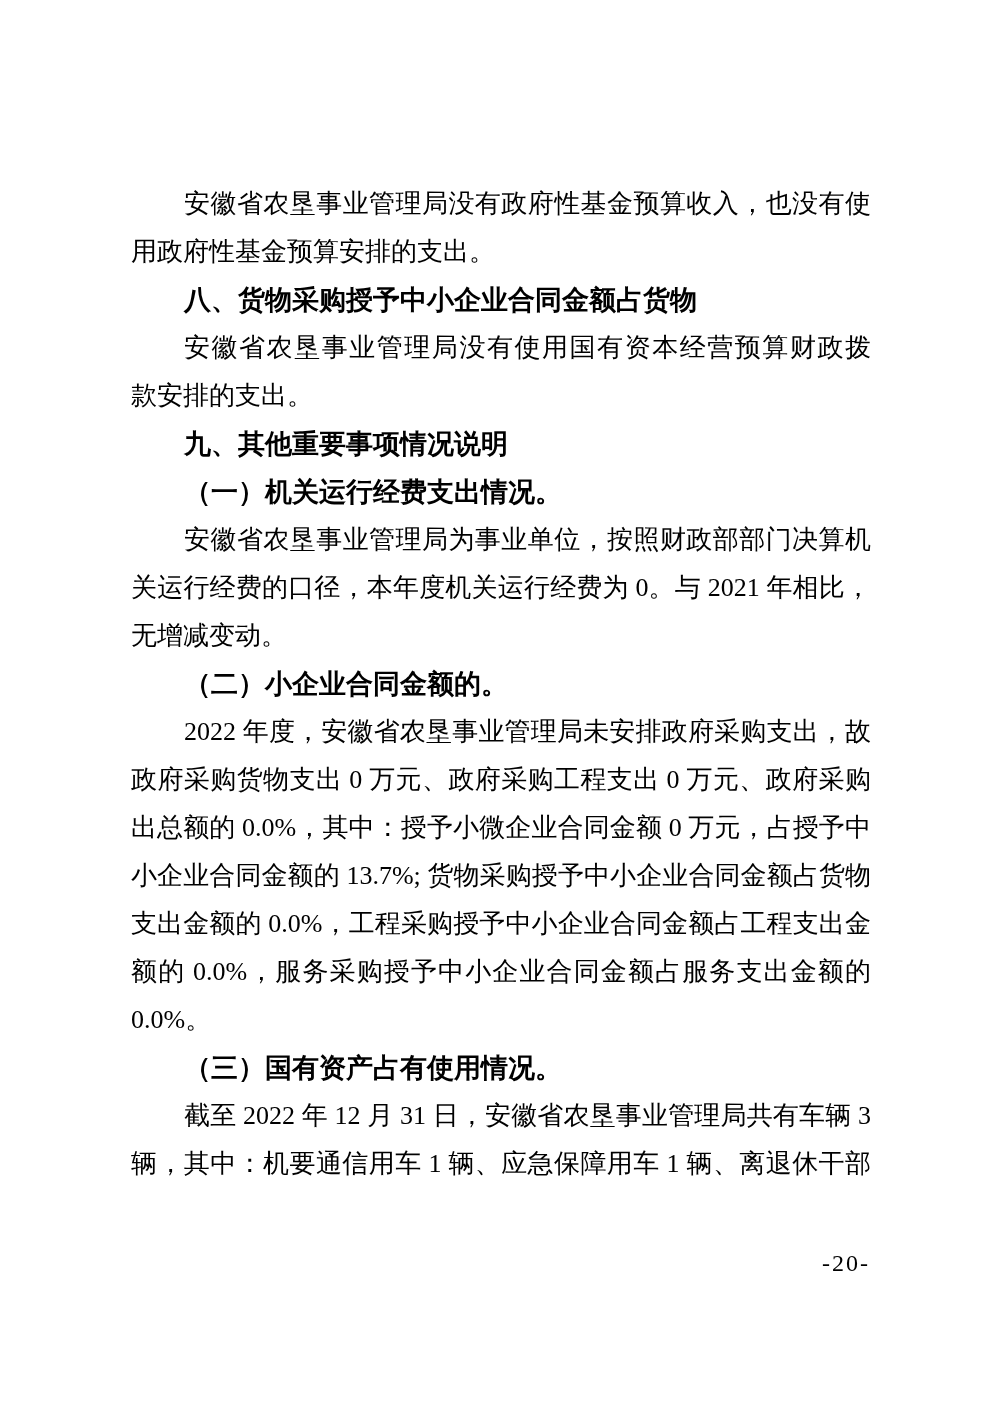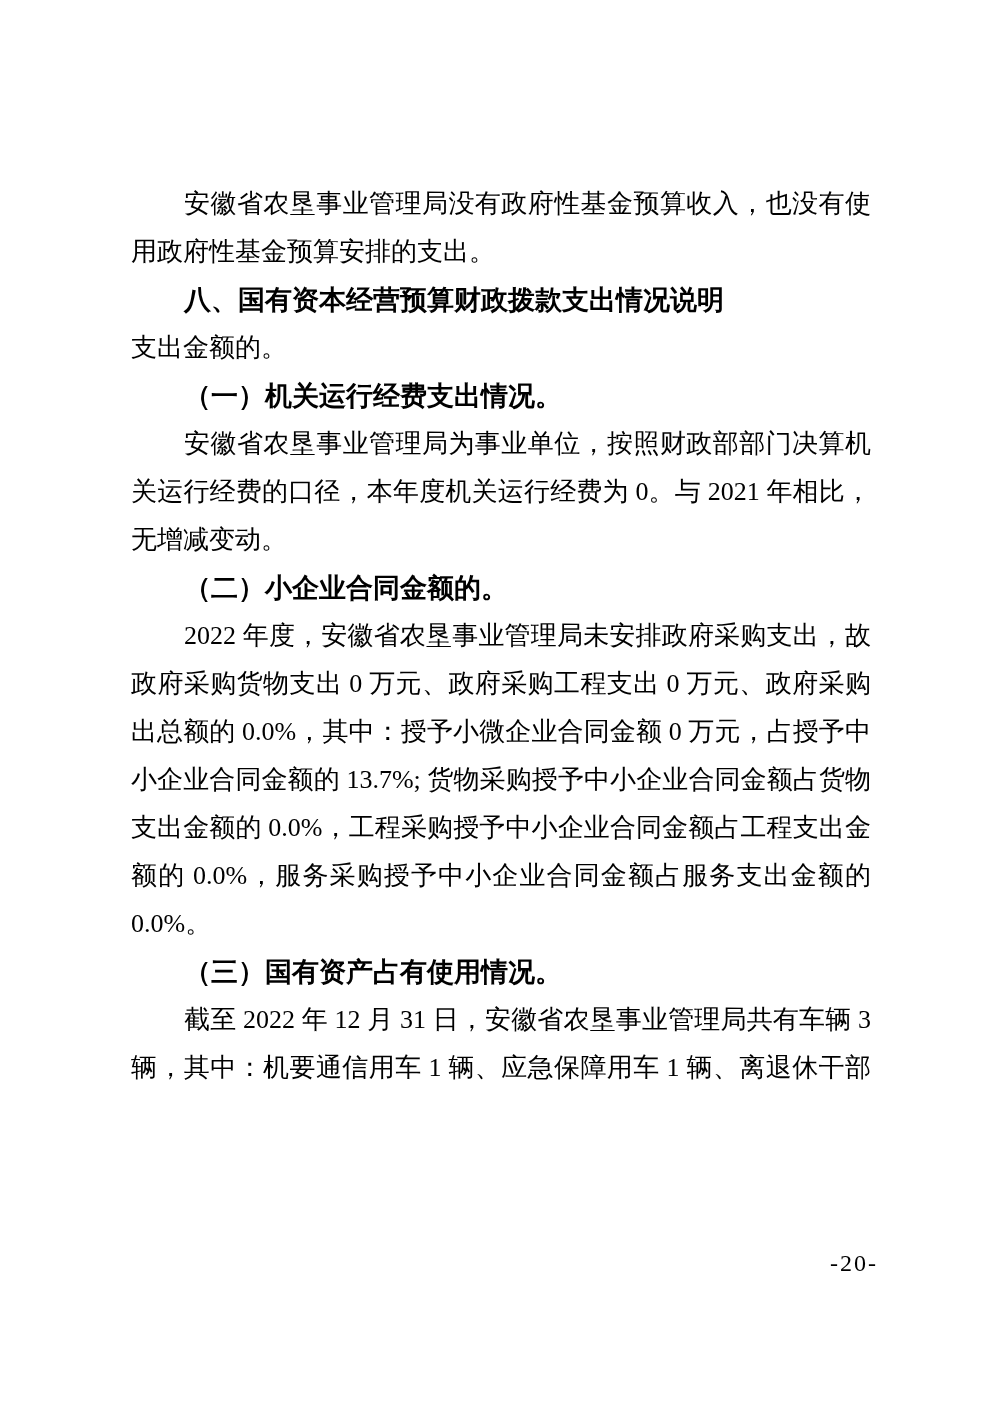--- a/index.html
+++ b/index.html
@@ -38,38 +38,40 @@
   .line.indent {
     padding-left: 53px;
   }
   .line.j {
     text-align: justify;
     text-align-last: justify;
   }
   .page-number {
     position: absolute;
     top: 1248px;
-    right: 122px;
+    right: 130px;
     height: 30px;
     line-height: 30px;
     font-size: 24px;
     letter-spacing: 2px;
     font-family: "Liberation Serif", "DejaVu Serif", serif;
     color: #000000;
   }
 </style>
 </head>
 <body>
 
 <div class="page">
   <div class="doc">
     <div class="line indent j">安徽省农垦事业管理局没有政府性基金预算收入，也没有使</div>
     <div class="line">用政府性基金预算安排的支出。</div>
-    <div class="line h indent">八、国有资本经营预算财政拨款支出情况说明</div>
-    <div class="line">支出金额的。</div>
+    <div class="line h indent">八、货物采购授予中小企业合同金额占货物</div>
+    <div class="line indent j">安徽省农垦事业管理局没有使用国有资本经营预算财政拨</div>
+    <div class="line">款安排的支出。</div>
+    <div class="line h indent">九、其他重要事项情况说明</div>
     <div class="line h indent">（一）机关运行经费支出情况。</div>
     <div class="line indent j">安徽省农垦事业管理局为事业单位，按照财政部部门决算机</div>
     <div class="line j">关运行经费的口径，本年度机关运行经费为 0。与 2021 年相比，</div>
     <div class="line">无增减变动。</div>
     <div class="line h indent">（二）小企业合同金额的。</div>
     <div class="line indent j">2022 年度，安徽省农垦事业管理局未安排政府采购支出，故</div>
     <div class="line j">政府采购货物支出 0 万元、政府采购工程支出 0 万元、政府采购</div>
     <div class="line j">出总额的 0.0%，其中：授予小微企业合同金额 0 万元，占授予中</div>
     <div class="line j">小企业合同金额的 13.7%; 货物采购授予中小企业合同金额占货物</div>
     <div class="line j">支出金额的 0.0%，工程采购授予中小企业合同金额占工程支出金</div>

